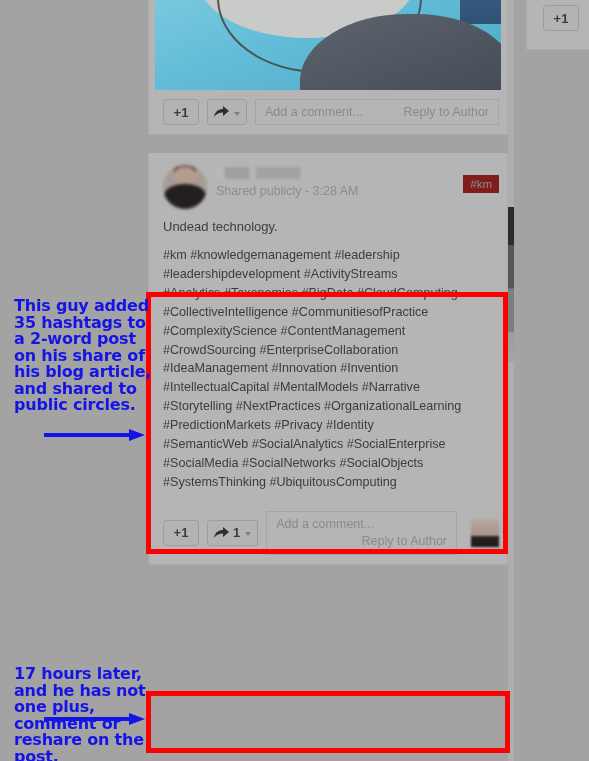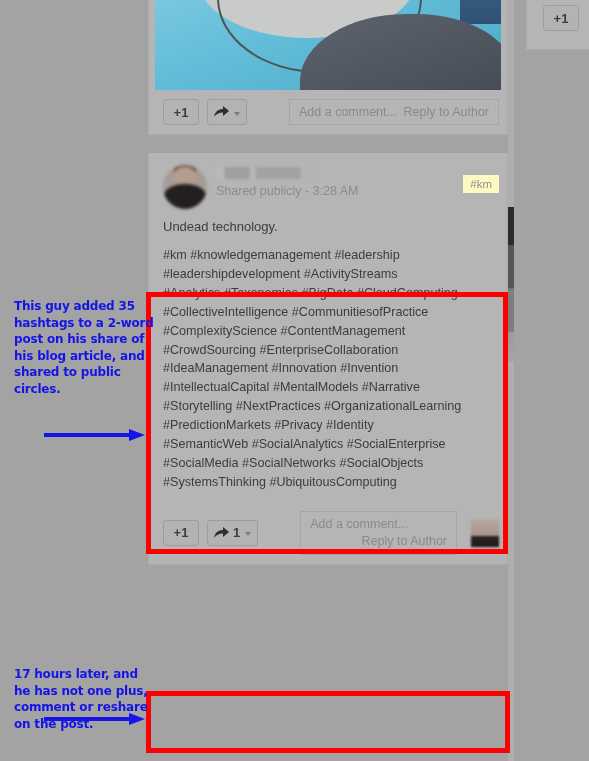--- a/index.html
+++ b/index.html
@@ -25,21 +25,21 @@
     height: 761px;
     background: #a3a3a3;
   }
 
   
   .annot {
     position: absolute;
     color: #1414e6;
     font-family: "DejaVu Sans", sans-serif;
     font-weight: bold;
-    font-size: 12px;
+    font-size: 16px;
     line-height: 16.5px;
     letter-spacing: -0.2px;
     width: 142px;
     left: 14px;
   }
   #annot-top { top: 298px; }
   #annot-bottom { top: 666px; }
 
   .arrow-wrap {
     position: absolute;
@@ -174,21 +174,20 @@
     background: #b5b5b5;
     min-height: 26px;
     box-sizing: border-box;
     padding: 4px 9px;
     display: flex;
     align-items: center;
     justify-content: space-between;
     color: #8a8a8a;
     font-size: 12.5px;
     cursor: text;
-    margin-left: 34px;
   }
   .comment-box.stacked {
     display: block;
     min-height: 44px;
     padding: 5px 9px 5px 9px;
   }
   .comment-box.stacked .ph { display: block; }
   .comment-box.stacked .reply { display: block; text-align: right; margin-top: 3px; }
   .mini-avatar {
     width: 28px; height: 28px;
@@ -248,21 +247,21 @@
   }
   .shared-line {
     color: #8c8c8c;
     font-size: 12.5px;
     white-space: nowrap;
   }
   .km-tag {
     position: absolute;
     right: 8px;
     top: 22px;
-    background: #fef9c3;
+    background: #7f1d1d;
     color: #8f8f8f;
     font-size: 11.5px;
     padding: 3px 7px;
   }
 
   .post-text {
     padding: 10px 14px 4px 14px;
     color: #3d3d3d;
     font-size: 13px;
   }

